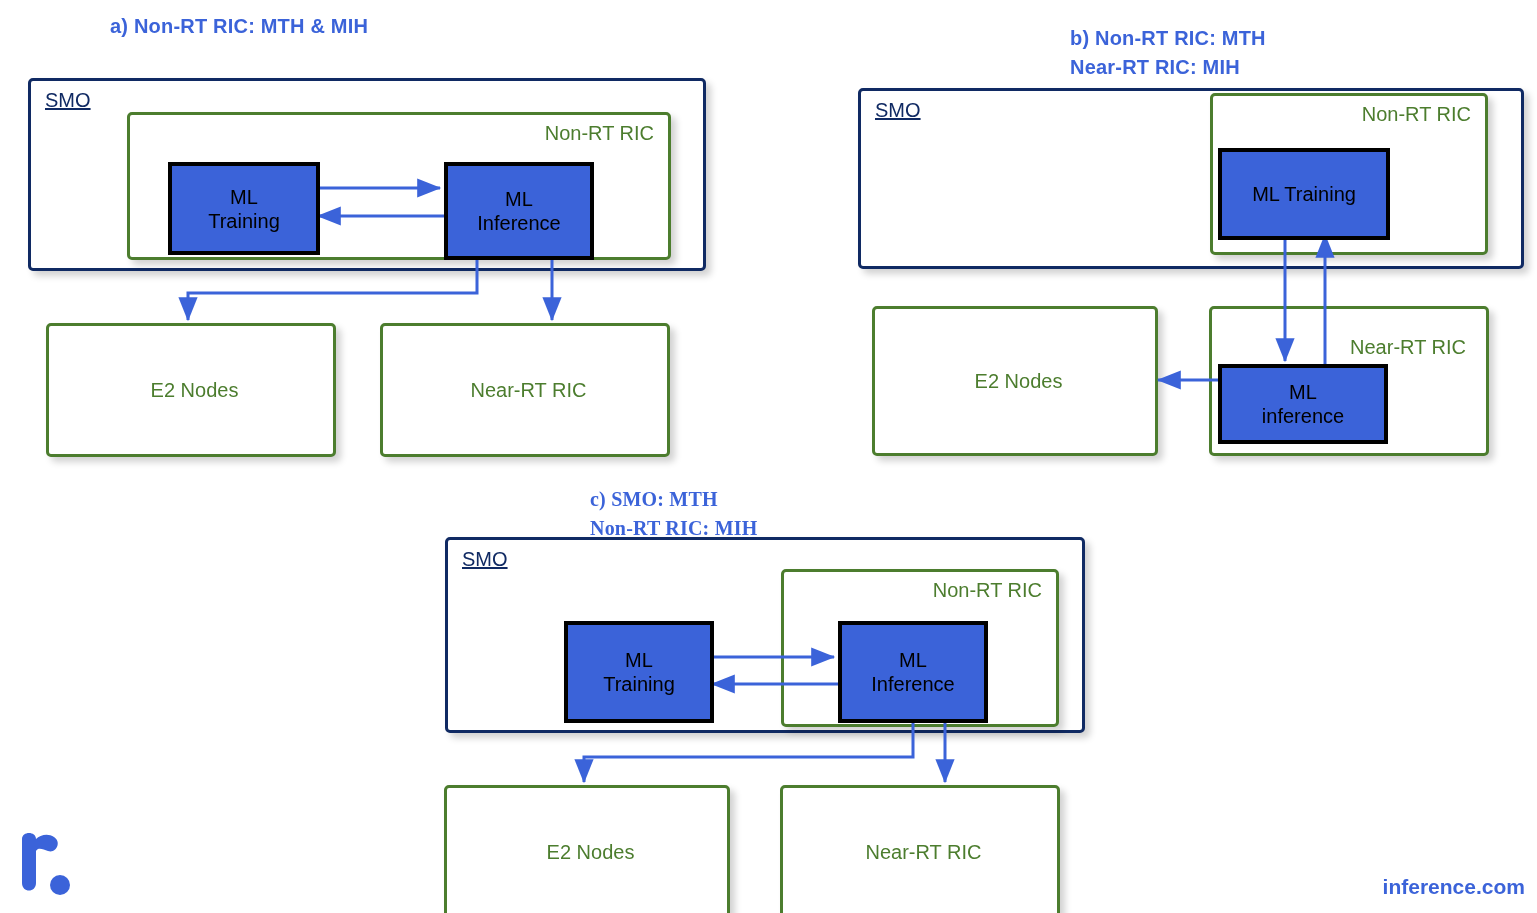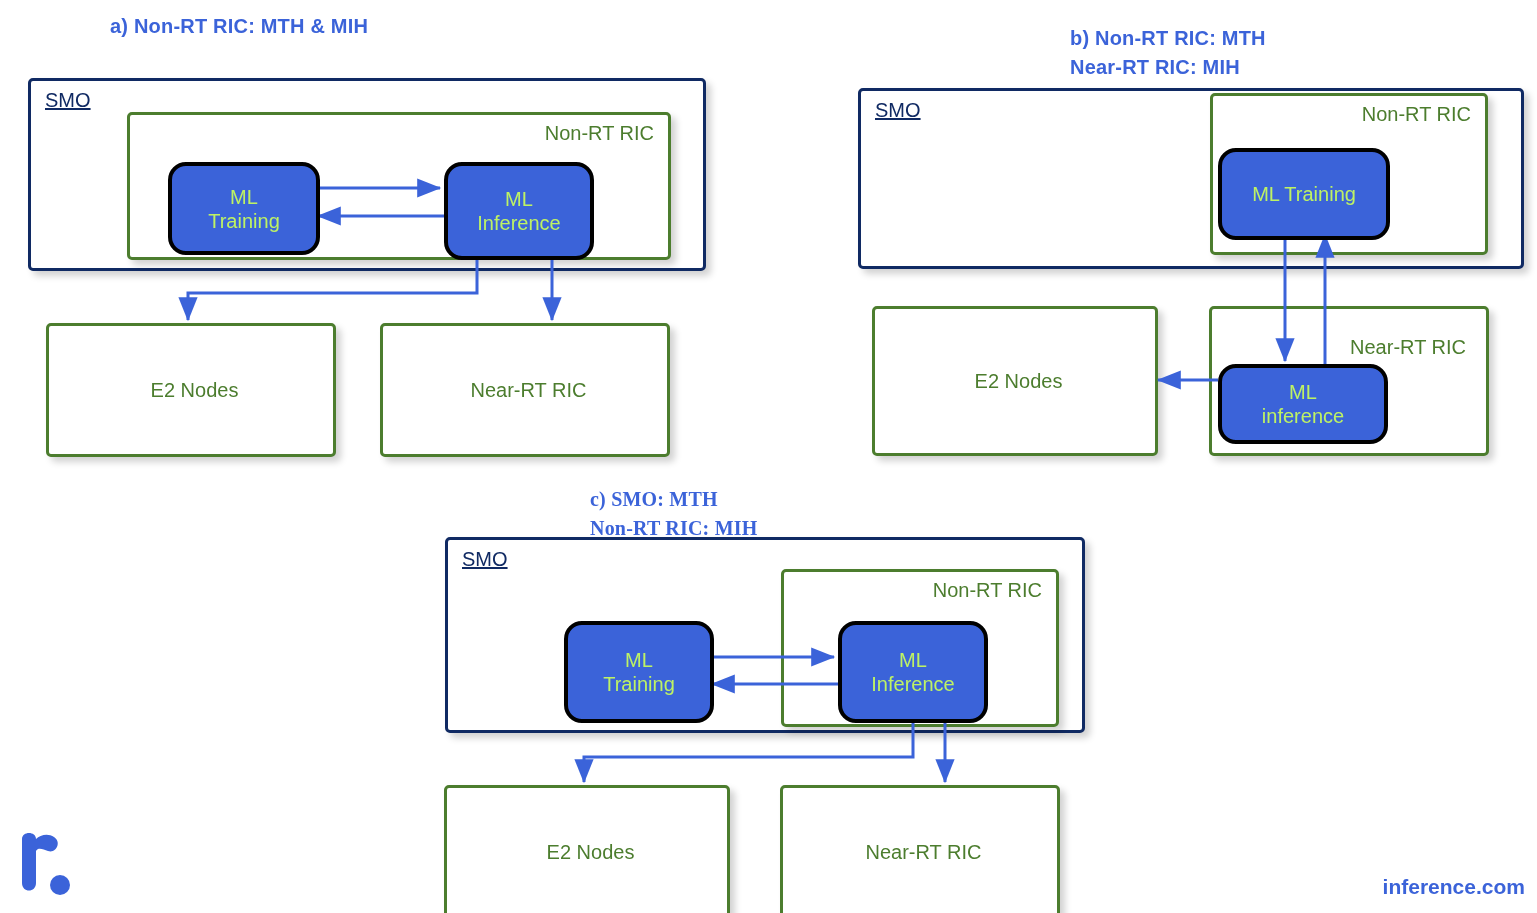--- a/index.html
+++ b/index.html
@@ -27,22 +27,22 @@
   }
   .green-label{
     position:absolute;color:#4c7d2e;font-size:20px;right:14px;top:7px;white-space:nowrap;
   }
   .green-center{
     position:absolute;left:7px;right:0;top:50%;transform:translateY(-50%);
     text-align:center;color:#4c7d2e;font-size:20px;
   }
   
   .mlbox{
-    position:absolute;background:#3b63d9;border:4px solid #000000;border-radius:18px;
-    color:#bef264;font-size:20px;display:flex;align-items:center;justify-content:center;
+    position:absolute;background:#3b63d9;border:4px solid #000000;border-radius:0;
+    color:#000000;font-size:20px;display:flex;align-items:center;justify-content:center;
     text-align:center;line-height:1.2;white-space:pre-line;z-index:6;
   }
   
   .arrows{position:absolute;left:0;top:0;width:1537px;height:913px;pointer-events:none;z-index:5;}
   
   .brand{
     position:absolute;right:12px;bottom:14px;color:#3b63d9;font-weight:bold;font-size:21px;
   }
   .logo{position:absolute;left:10px;bottom:14px;width:66px;height:74px;}
 </style>

